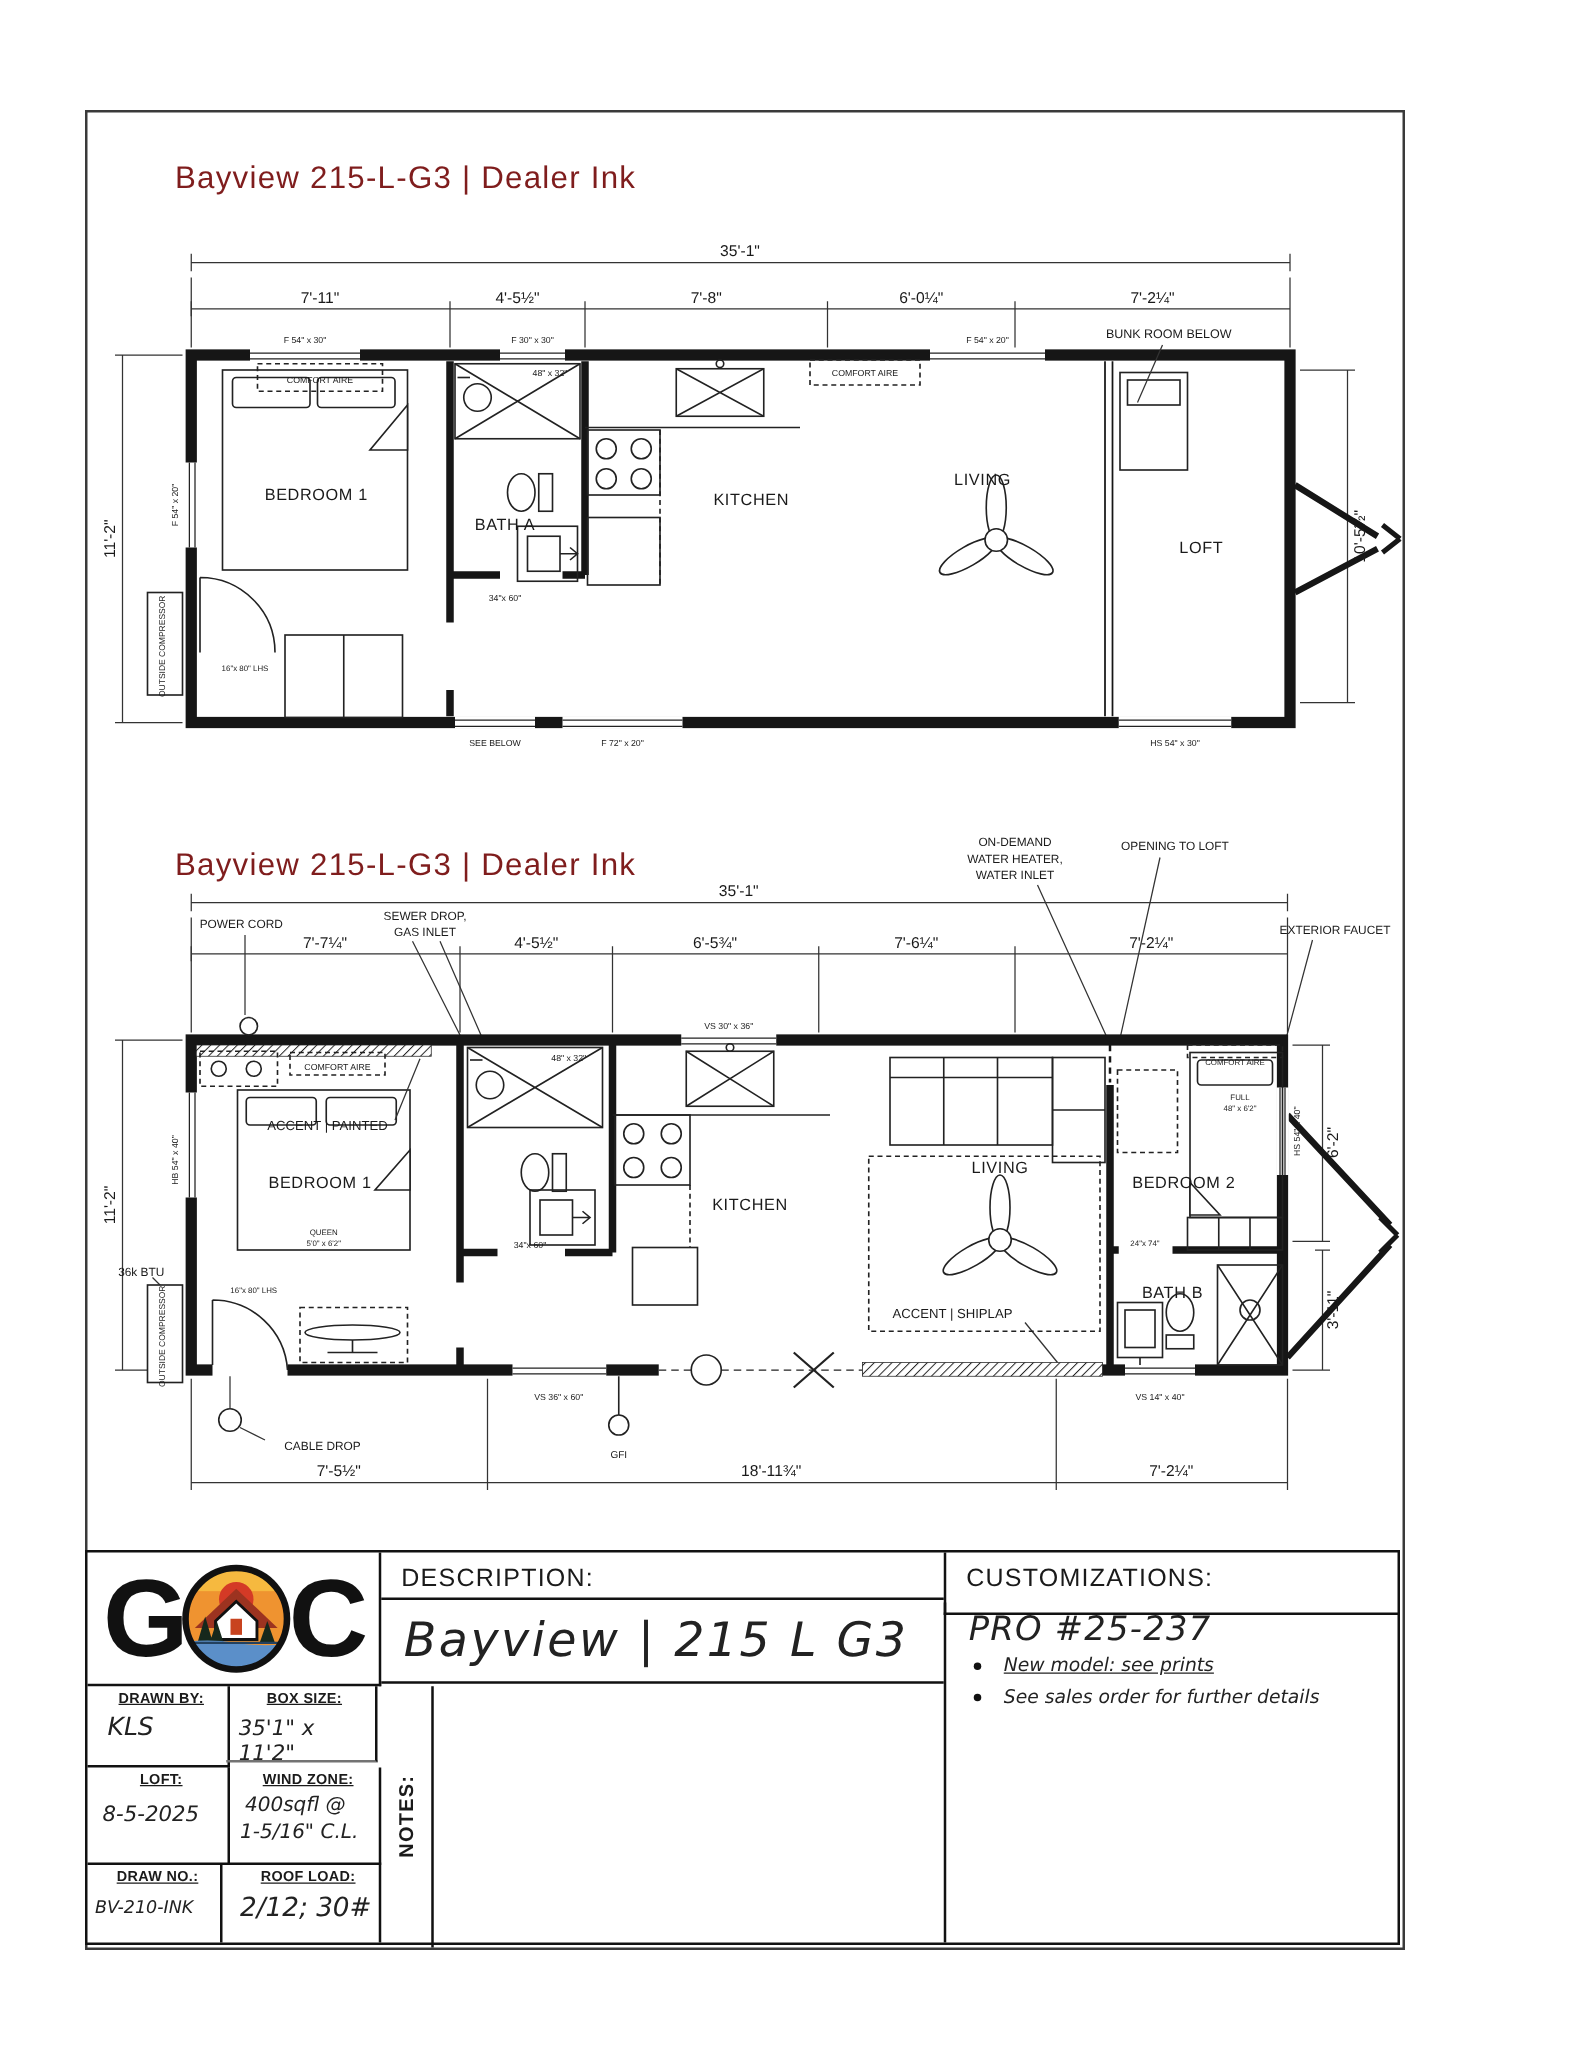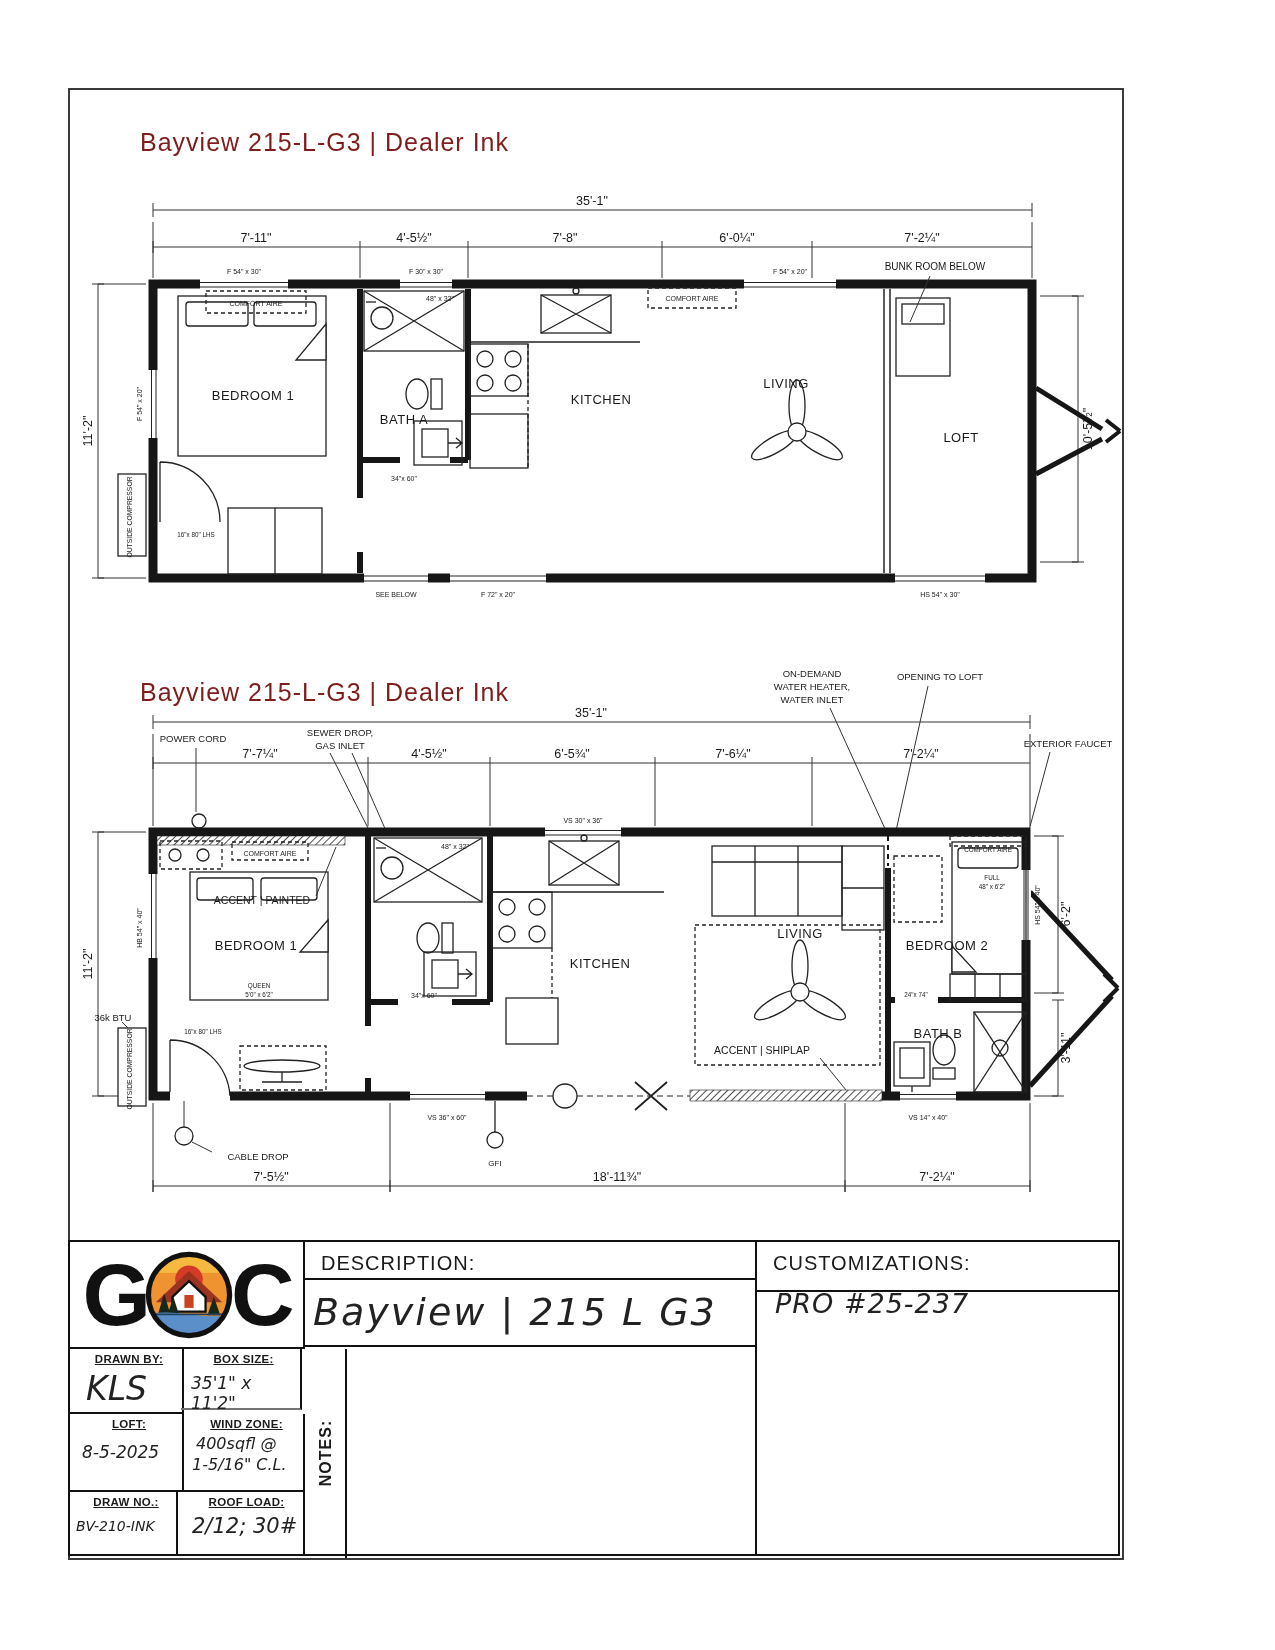--- a/index.html
+++ b/index.html
@@ -412,37 +412,41 @@
         <circle cx="50" cy="50" r="43" fill="none" stroke="#111" stroke-width="3.5"></circle>
       </svg>
       <span class="logo-letter">C</span>
     </div>
   </div>
 
   <div class="cell" style="left:235px;top:0;width:450px;height:38px;border-bottom:2px solid #111;">
     <div class="hdr">DESCRIPTION:</div>
   </div>
   <div class="cell" style="left:235px;top:40px;width:450px;height:65px;border-bottom:2px solid #111;">
-    <div class="hand bigdesc" style="padding:8px 0 0 8px;">Bayview | 215 L G3</div>
+    <div class="hand bigdesc" style="padding:8px 0 0 18px;">Bayview | 215 L G3</div>
   </div>
 
   <div class="cell" style="left:685px;top:0;width:365px;height:50px;border-left:2px solid #111;border-bottom:2px solid #111;">
     <div class="hdr">CUSTOMIZATIONS:</div>
   </div>
   <div class="cell" style="left:685px;top:40px;width:365px;height:272px;border-left:2px solid #111;">
     <div class="hand" style="font-size:27px;padding:6px 0 0 18px;letter-spacing:1px;">PRO #25-237</div>
+    <ul class="bullets hand">
+      <li><span style="text-decoration:underline;">New model: see prints</span></li>
+      <li><span>See sales order for further details</span></li>
+    </ul>
   </div>
 
   <div class="cell" style="left:235px;top:107px;width:42px;height:209px;border-right:2px solid #111;">
     <div class="notes-vert" style="left:-12px;top:95px;position:absolute;">NOTES:</div>
   </div>
 
   <div class="cell" style="left:0;top:107px;width:114px;height:65px;border-right:2px solid #111;border-bottom:2px solid #111;">
     <div class="lbl">DRAWN BY:</div>
-    <div class="hand" style="font-size:33px;padding:4px 0 0 16px;">KLS</div>
+    <div class="hand" style="font-size:20px;padding:4px 0 0 16px;">KLS</div>
   </div>
   <div class="cell" style="left:111px;top:107px;width:121px;height:61px;border-right:2px solid #111;border-bottom:2px solid #737373;">
     <div class="lbl">BOX SIZE:</div>
     <div class="hand" style="font-size:17px;padding:8px 0 0 10px;">35'1" x 11'2"</div>
   </div>
   <div class="cell" style="left:0;top:172px;width:114px;height:78px;border-right:2px solid #111;border-bottom:2px solid #111;">
     <div class="lbl">LOFT:</div>
     <div class="hand" style="font-size:17px;padding:12px 0 0 12px;">8-5-2025</div>
   </div>
   <div class="cell" style="left:114px;top:172px;width:121px;height:78px;border-right:2px solid #111;border-bottom:2px solid #111;">

